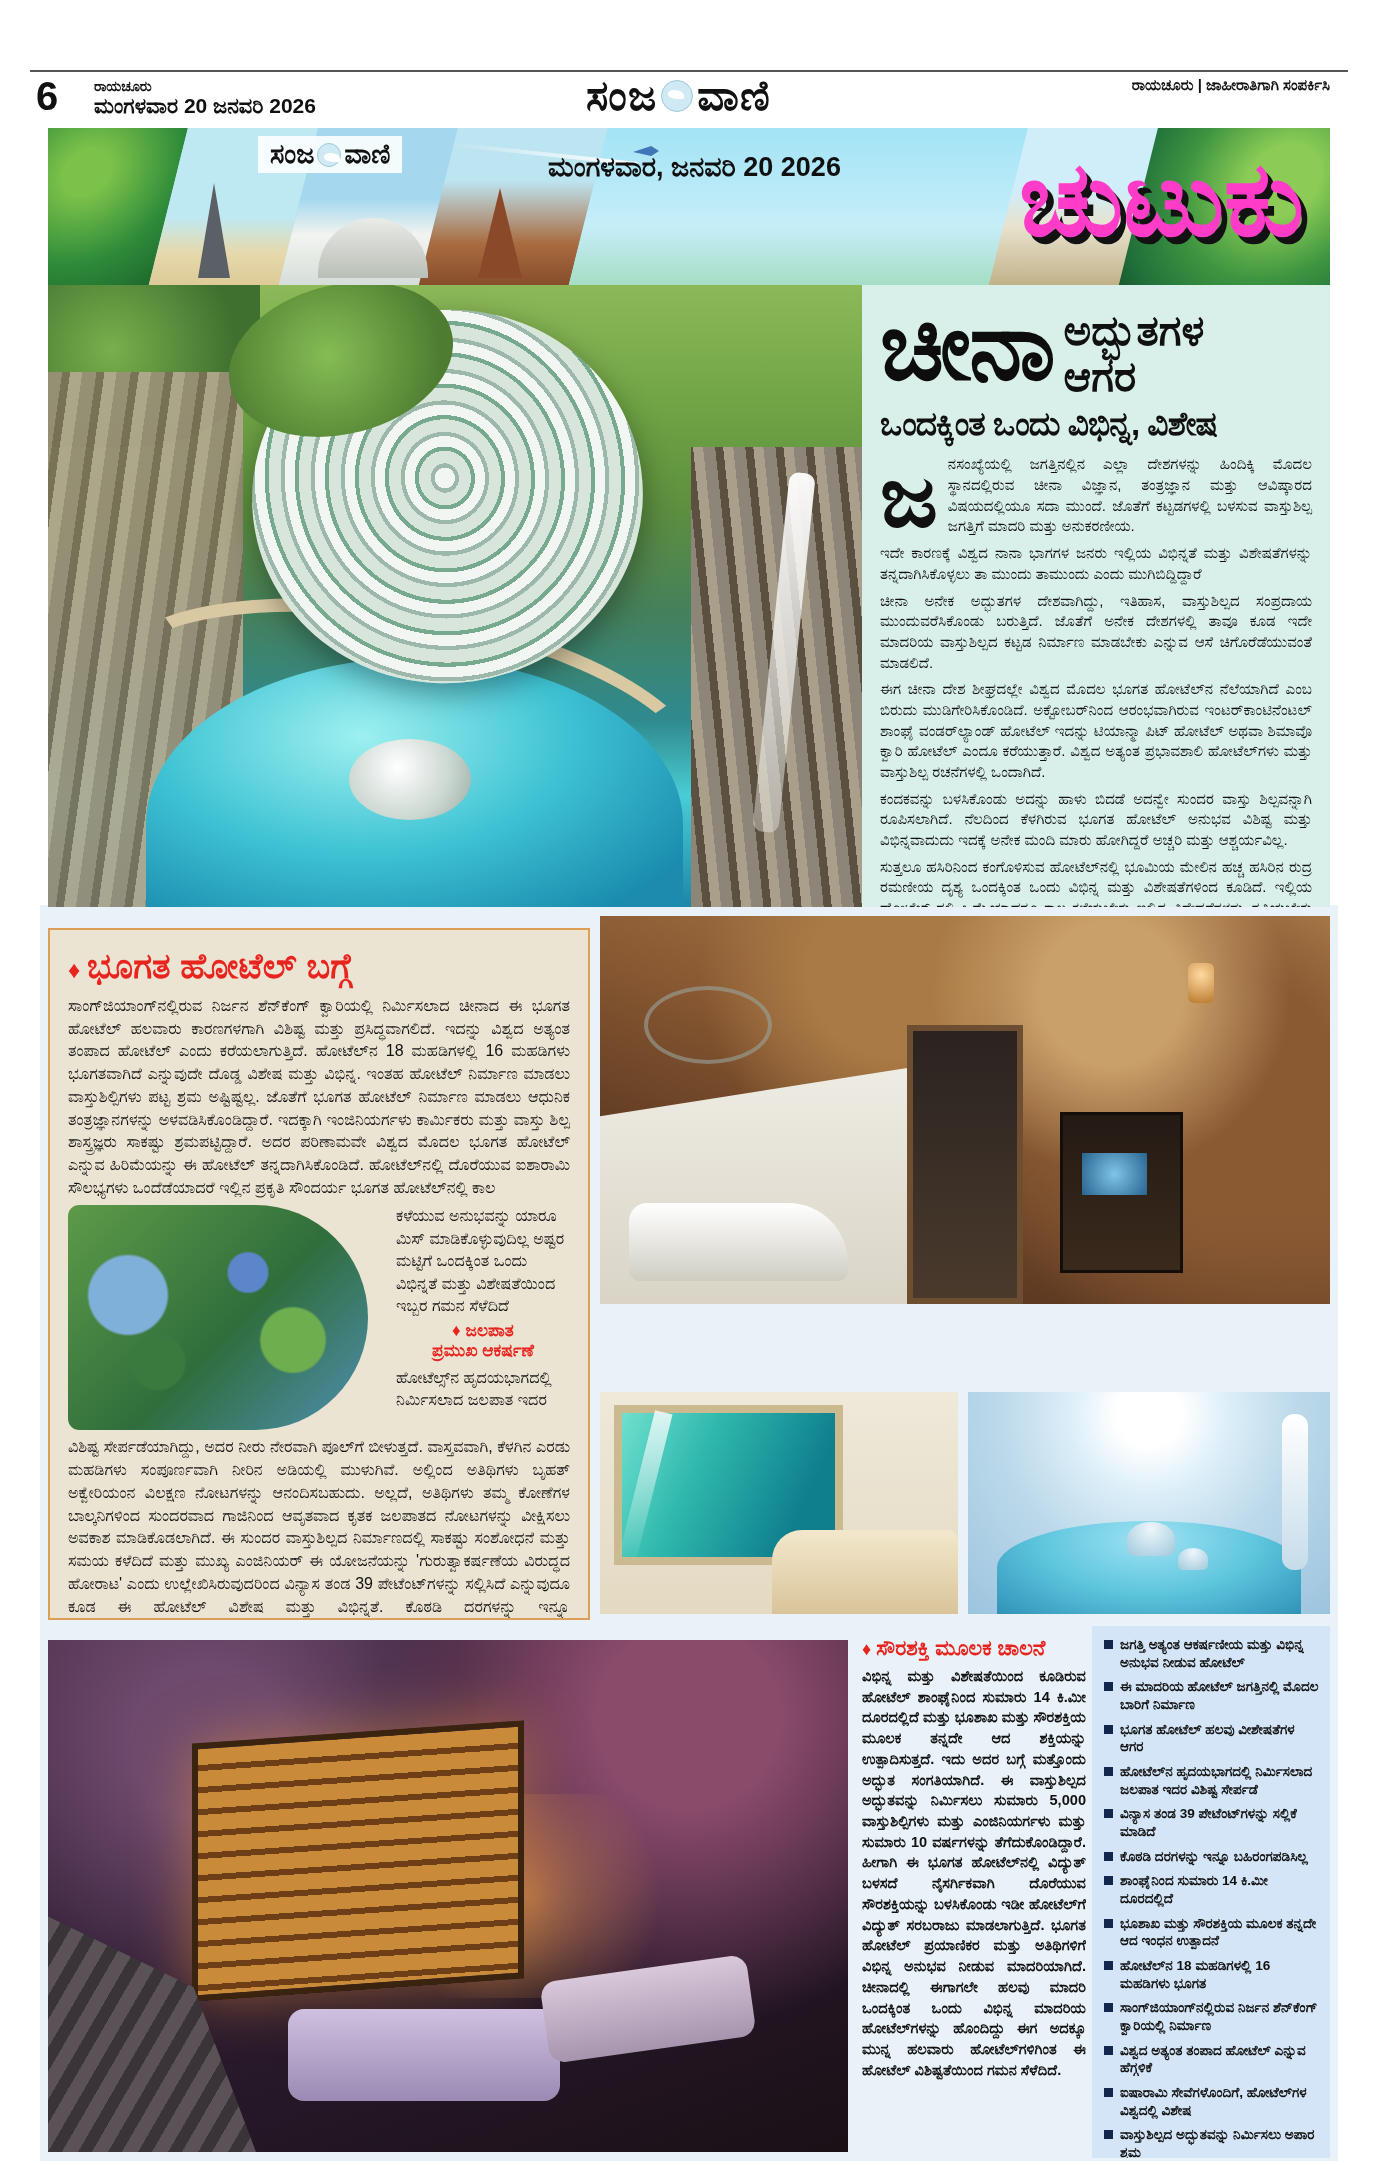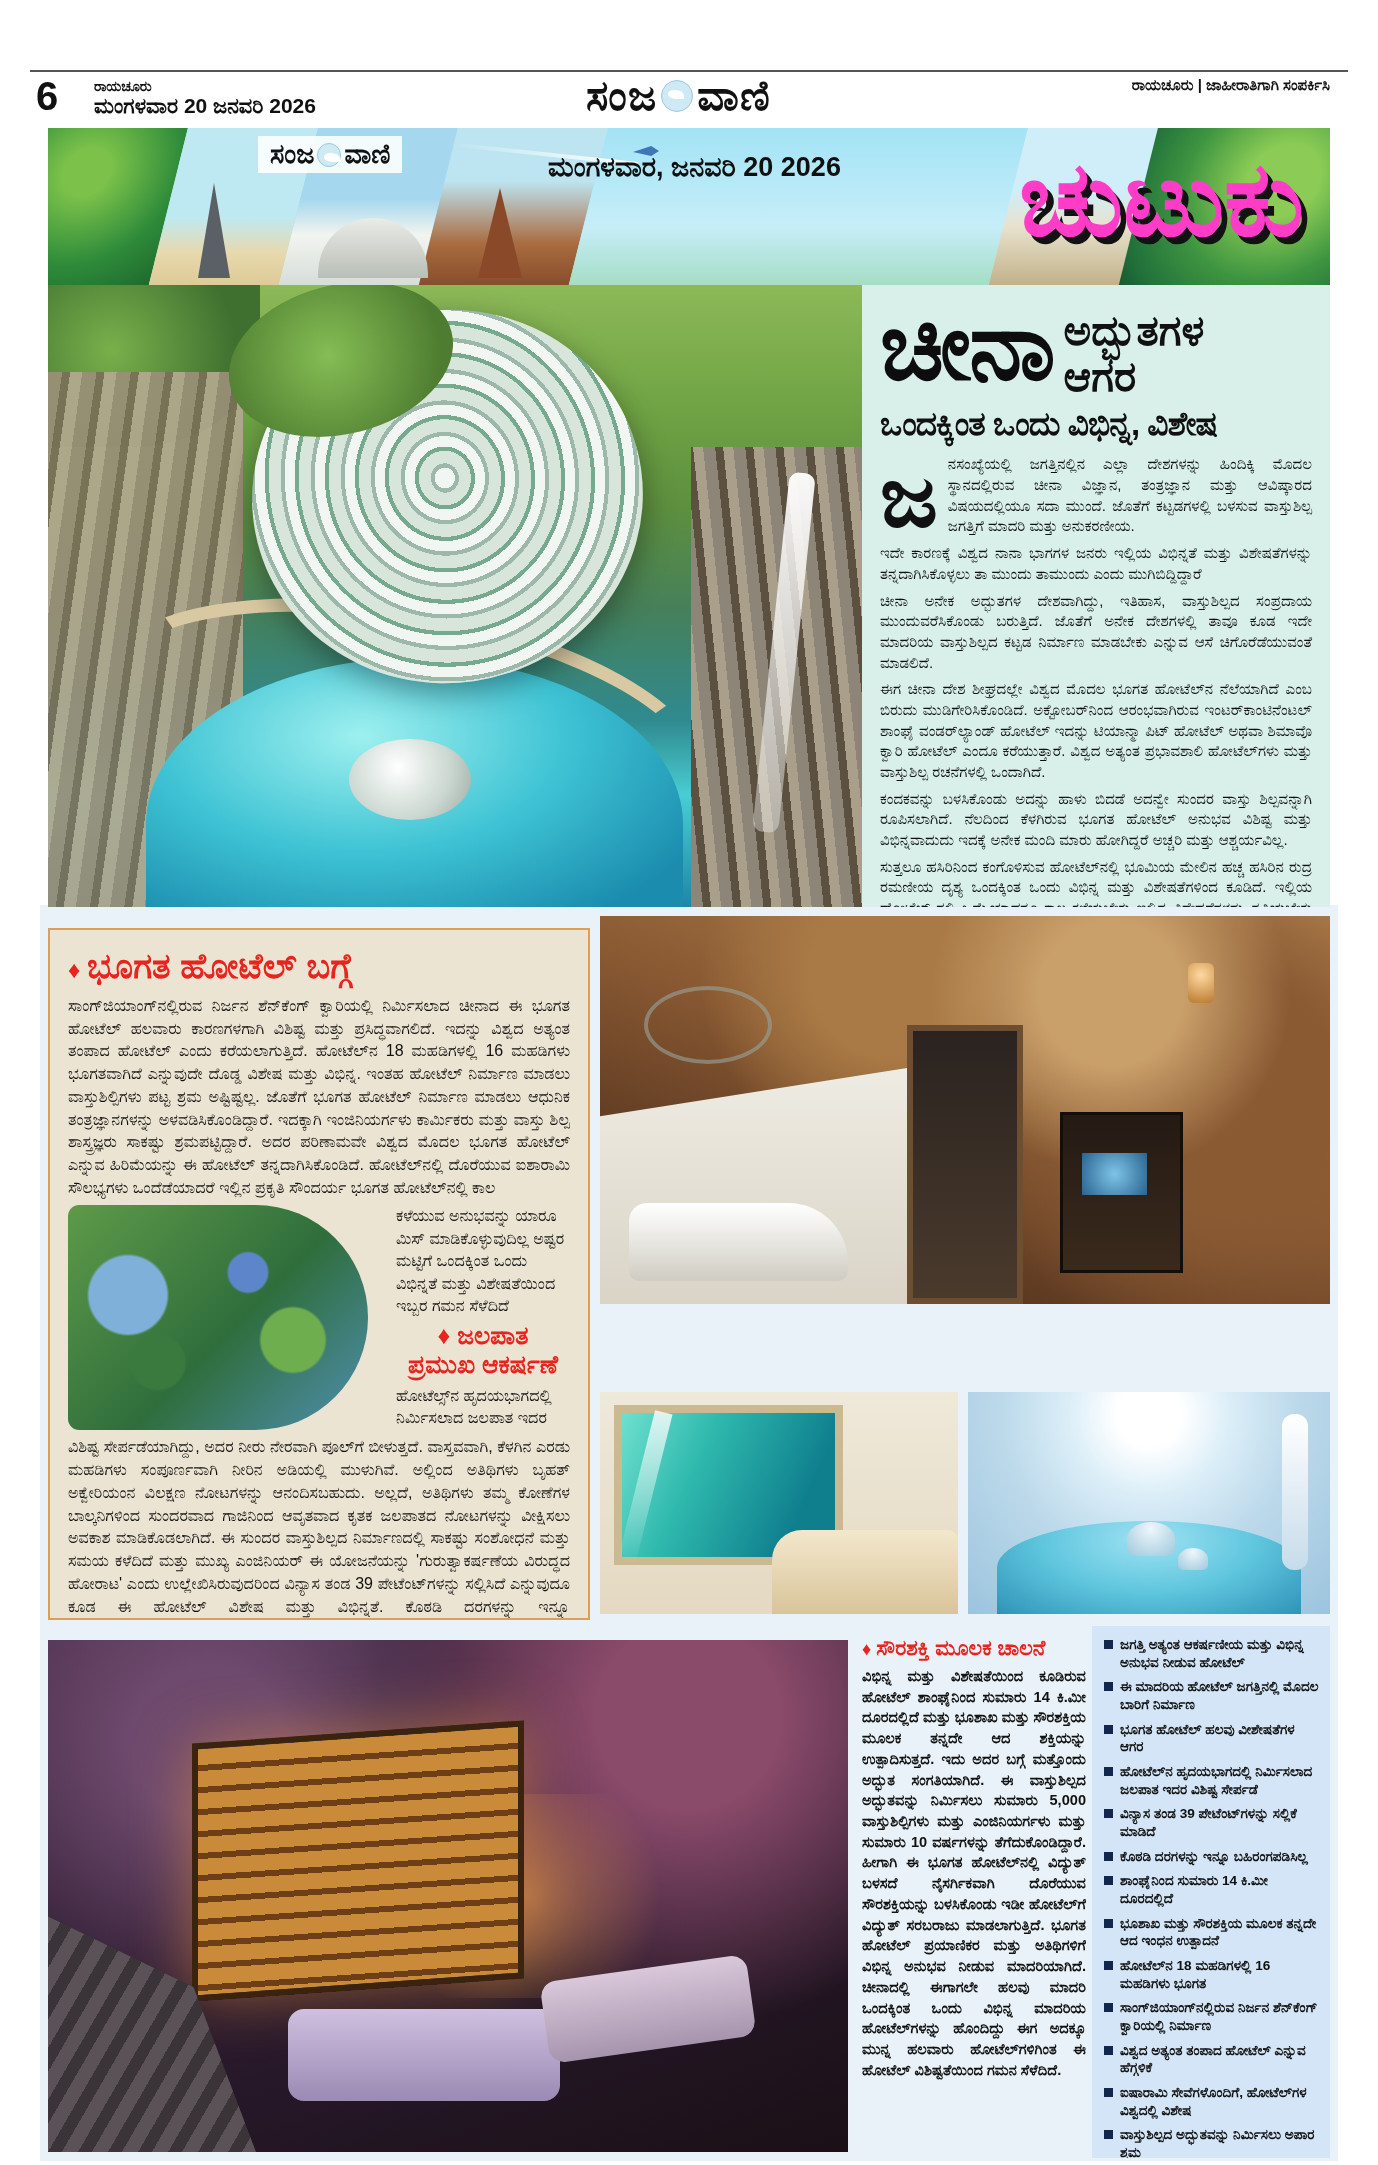--- a/index.html
+++ b/index.html
@@ -58,21 +58,21 @@
   .bodytext p{margin:0 0 6px 0;font-size:15px;line-height:1.38;text-align:justify;}
   .dropcap{float:left;font-size:86px;line-height:.8;font-weight:800;margin:8px 10px 0 0;}
   
   .cream{left:48px;top:928px;width:542px;height:692px;background:#ece4d2;border:2px solid #dd9e56;box-sizing:border-box;padding:14px 18px;overflow:hidden;}
   .sec-head{color:#e8241f;font-size:35px;font-weight:800;margin:2px 0 8px 0;}
   .sec-head::before{content:"♦ ";font-size:24px;}
   .cream p{margin:0 0 6px 0;font-size:16px;line-height:1.42;text-align:justify;}
   .wrap-row{display:flex;gap:28px;margin:6px 0;}
   .photo-aerial{width:300px;height:225px;flex:0 0 auto;border-radius:12px 120px 120px 12px;background:radial-gradient(circle at 20% 40%,#7fb0d9 0 14%,transparent 15%),radial-gradient(circle at 60% 30%,#5c86c9 0 8%,transparent 9%),radial-gradient(circle at 30% 70%,#3a7a3f 0 10%,transparent 11%),radial-gradient(circle at 75% 60%,#6fae4e 0 12%,transparent 13%),linear-gradient(135deg,#5e9a48,#2f6e3c 55%,#4f8fb3 100%);}
   .wrap-right{font-size:16px;line-height:1.4;}
-  .sec-head2{color:#e8241f;font-size:25px;font-weight:800;text-align:center;margin:4px 0 6px 0;line-height:1.15;}
+  .sec-head2{color:#e8241f;font-size:17px;font-weight:800;text-align:center;margin:4px 0 6px 0;line-height:1.15;}
   .sec-head2 .d::before{content:"♦  ";}
   
   .photo-caveroom{left:600px;top:916px;width:730px;height:388px;background:radial-gradient(circle at 70% 20%,#caa06a 0 12%,transparent 30%),radial-gradient(circle at 85% 45%,#8a5a33 0 18%,transparent 40%),radial-gradient(circle at 40% 15%,#a97a45 0 15%,transparent 35%),linear-gradient(200deg,#b98a55 0%,#8a5a33 45%,#5e3a22 75%,#3c2415 100%);}
   .cr-wall{left:0;bottom:0;width:46%;height:62%;background:linear-gradient(180deg,#efece4,#d9d4c6);clip-path:polygon(0 22%,100% 0,100% 100%,0 100%);}
   .cr-door{left:42%;bottom:0;width:16%;height:72%;background:linear-gradient(180deg,#2a2320,#4a3a2c);border:6px solid #6e4e30;box-sizing:border-box;}
   .cr-chaise{left:4%;bottom:6%;width:30%;height:20%;background:linear-gradient(180deg,#ffffff,#cfcdc2);border-radius:18px 60px 10px 10px;}
   .cr-cab{left:63%;bottom:8%;width:16%;height:40%;background:linear-gradient(180deg,#241a14,#3a2a1c);border:3px solid #140e0a;}
   .cr-screen{left:66%;bottom:28%;width:9%;height:11%;background:radial-gradient(circle,#7fc4e8,#28648f);}
   .cr-lamp{left:80.5%;top:12%;width:26px;height:40px;background:radial-gradient(circle at 50% 30%,#ffd9a0,#b97a2e);border-radius:6px;}
   .cr-deco{left:6%;top:18%;width:120px;height:70px;border:4px solid #9aa49c;border-radius:50%;opacity:.6;}

